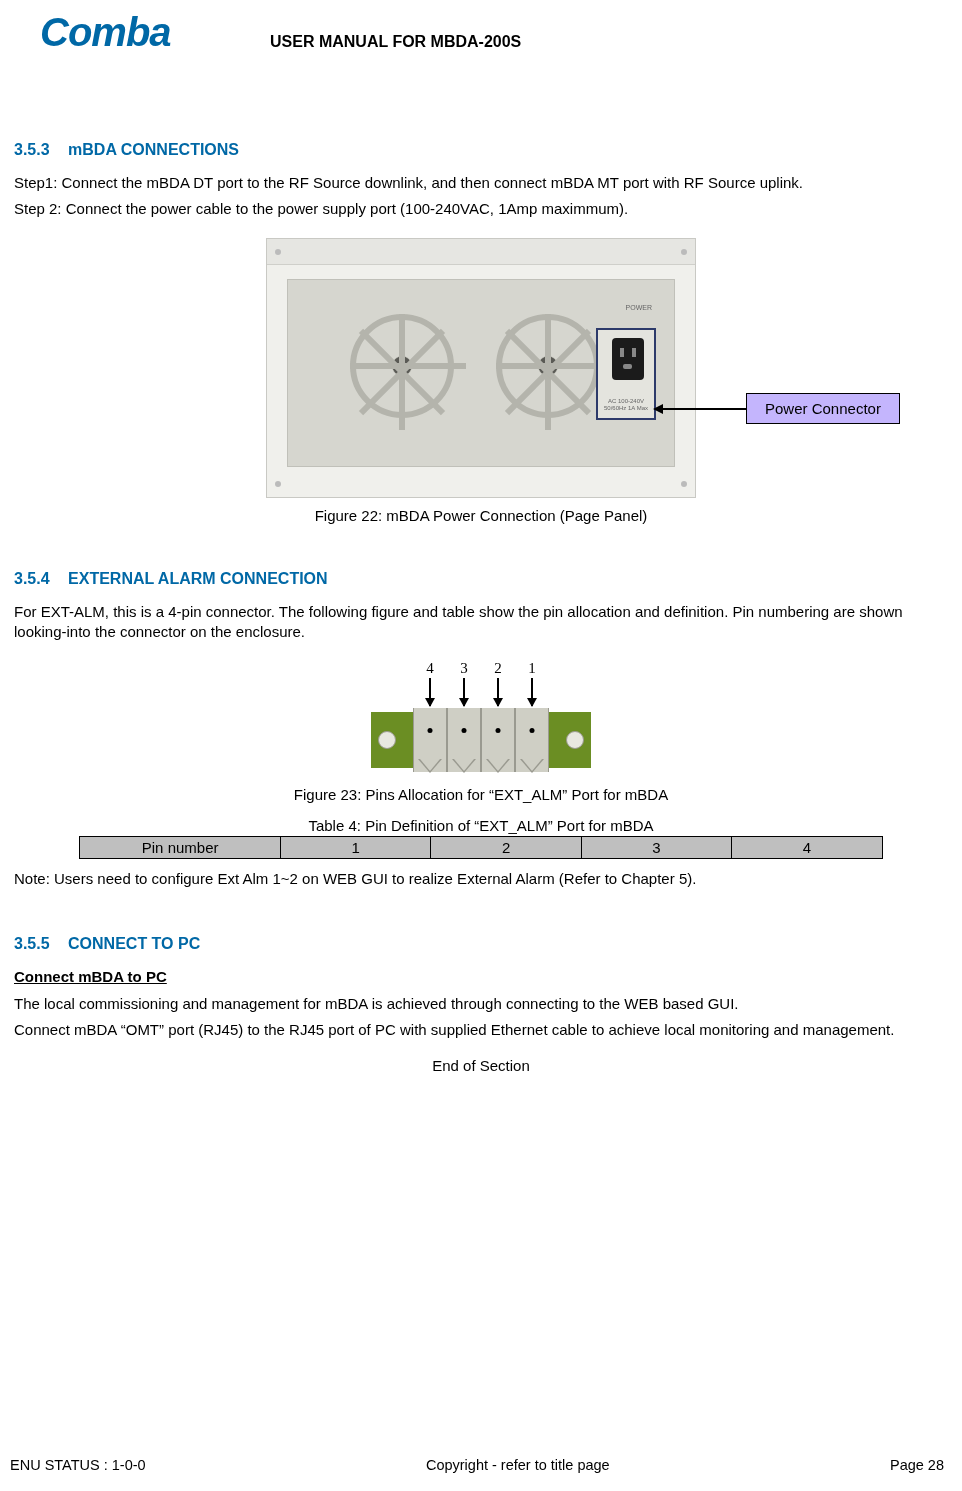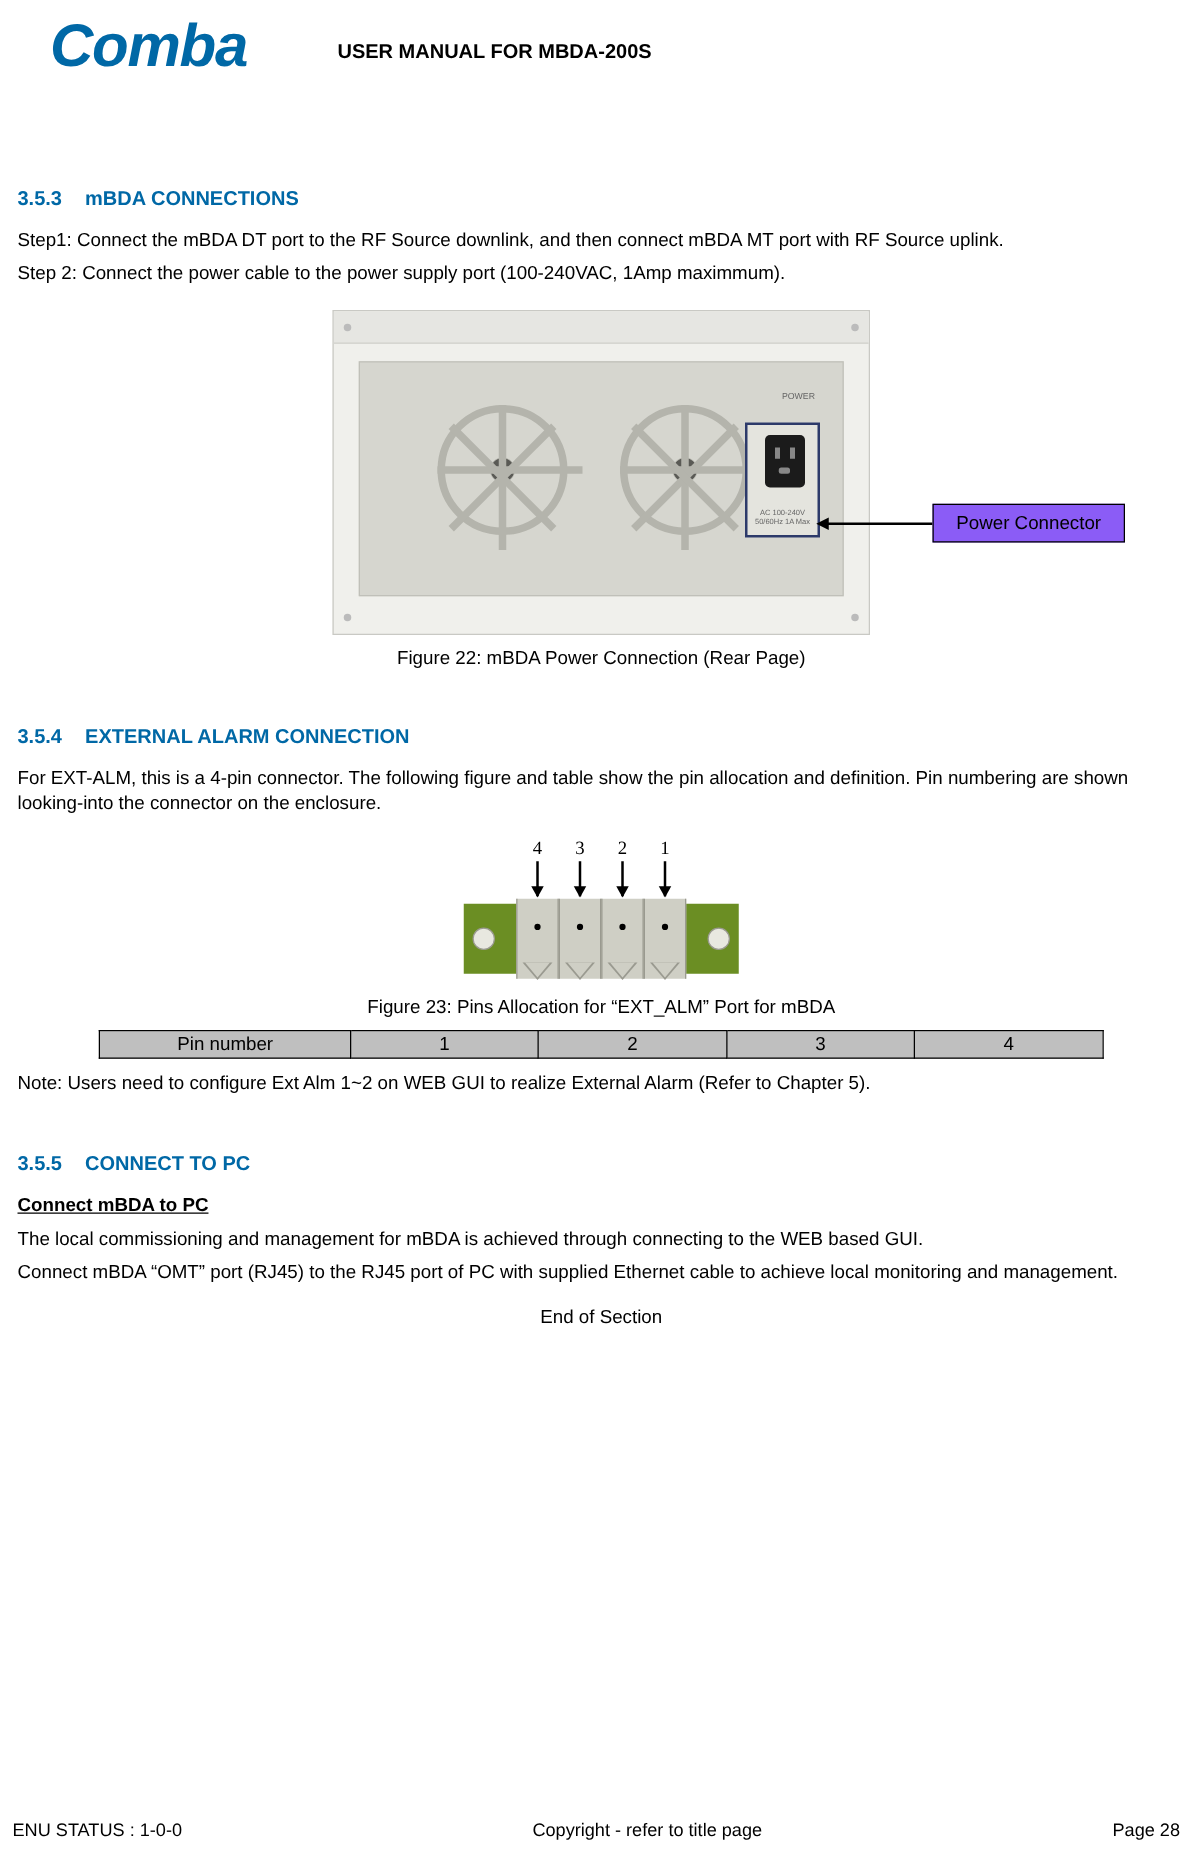--- a/index.html
+++ b/index.html
@@ -22,21 +22,21 @@
       display: flex;
       align-items: flex-start;
       padding-top: 10px;
     }
     .logo {
       width: 180px;
       margin-left: 30px;
     }
     .logo-text {
       font-family: Arial, sans-serif;
-      font-size: 48px;
+      font-size: 40px;
       font-weight: bold;
       font-style: italic;
       color: #0068a6;
       letter-spacing: -1px;
     }
     .doc-title {
       font-weight: bold;
       font-size: 16px;
       margin-left: 50px;
       margin-top: 23px;
@@ -115,21 +115,21 @@
     .pwr-plug .h2 { top: 10px; left: 20px; }
     .pwr-plug .g { position: absolute; width: 9px; height: 5px; background: #888; top: 26px; left: 11px; border-radius: 2px; }
     .pwr-sub { position: absolute; bottom: 6px; left: 4px; right: 4px; font-size: 6px; color: #666; text-align: center; line-height: 1.1; }
     .callout-box {
       position: absolute;
       top: 155px;
       left: 480px;
       border: 1.5px solid #000;
       padding: 6px 18px;
       font-size: 15px;
-      background: #8b5cf6;
+      background: #c4b5fd;
       white-space: nowrap;
     }
     .callout-line {
       position: absolute;
       top: 170px;
       left: 395px;
       width: 85px;
       height: 2px;
       background: #000;
     }
@@ -202,21 +202,21 @@
               <div class="pwr-sub">AC 100-240V 50/60Hz 1A Max</div>
             </div>
           </div>
           <div class="dev-screw" style="bottom:10px;left:8px;"></div>
           <div class="dev-screw" style="bottom:10px;right:8px;"></div>
         </div>
         <div class="callout-line"></div>
         <div class="callout-box">Power Connector</div>
       </div>
     </div>
-    <div class="fig-caption">Figure 22: mBDA Power Connection (Rear Page)</div>
+    <div class="fig-caption">Figure 22: mBDA Power Connection (Page Panel)</div>
 
     <div class="h3">
       <span class="num">3.5.4</span>
       <span>EXTERNAL ALARM CONNECTION</span>
     </div>
     <p>For EXT-ALM, this is a 4-pin connector. The following figure and table show the pin allocation and definition. Pin numbering are shown looking-into the connector on the enclosure.</p>
 
     <div class="fig-wrap">
       <div class="conn-fig">
         <div class="num-label" style="left:42px;">4</div>
@@ -247,20 +247,21 @@
             </div>
           <div class="pin">
               <div class="dot"></div>
               <div class="point"></div>
             </div>
         </div>
       </div>
     </div>
     <div class="fig-caption">Figure 23:  Pins Allocation for “EXT_ALM” Port for mBDA</div>
 
+    <div class="tbl-caption">Table 4: Pin Definition of “EXT_ALM” Port for mBDA</div>
     <table class="defs">
       <tbody>
           <tr class="hdr">
         <td style="width:25%">Pin number</td>
         <td>1</td>
         <td>2</td>
         <td>3</td>
         <td>4</td>
       </tr>
     </tbody>

